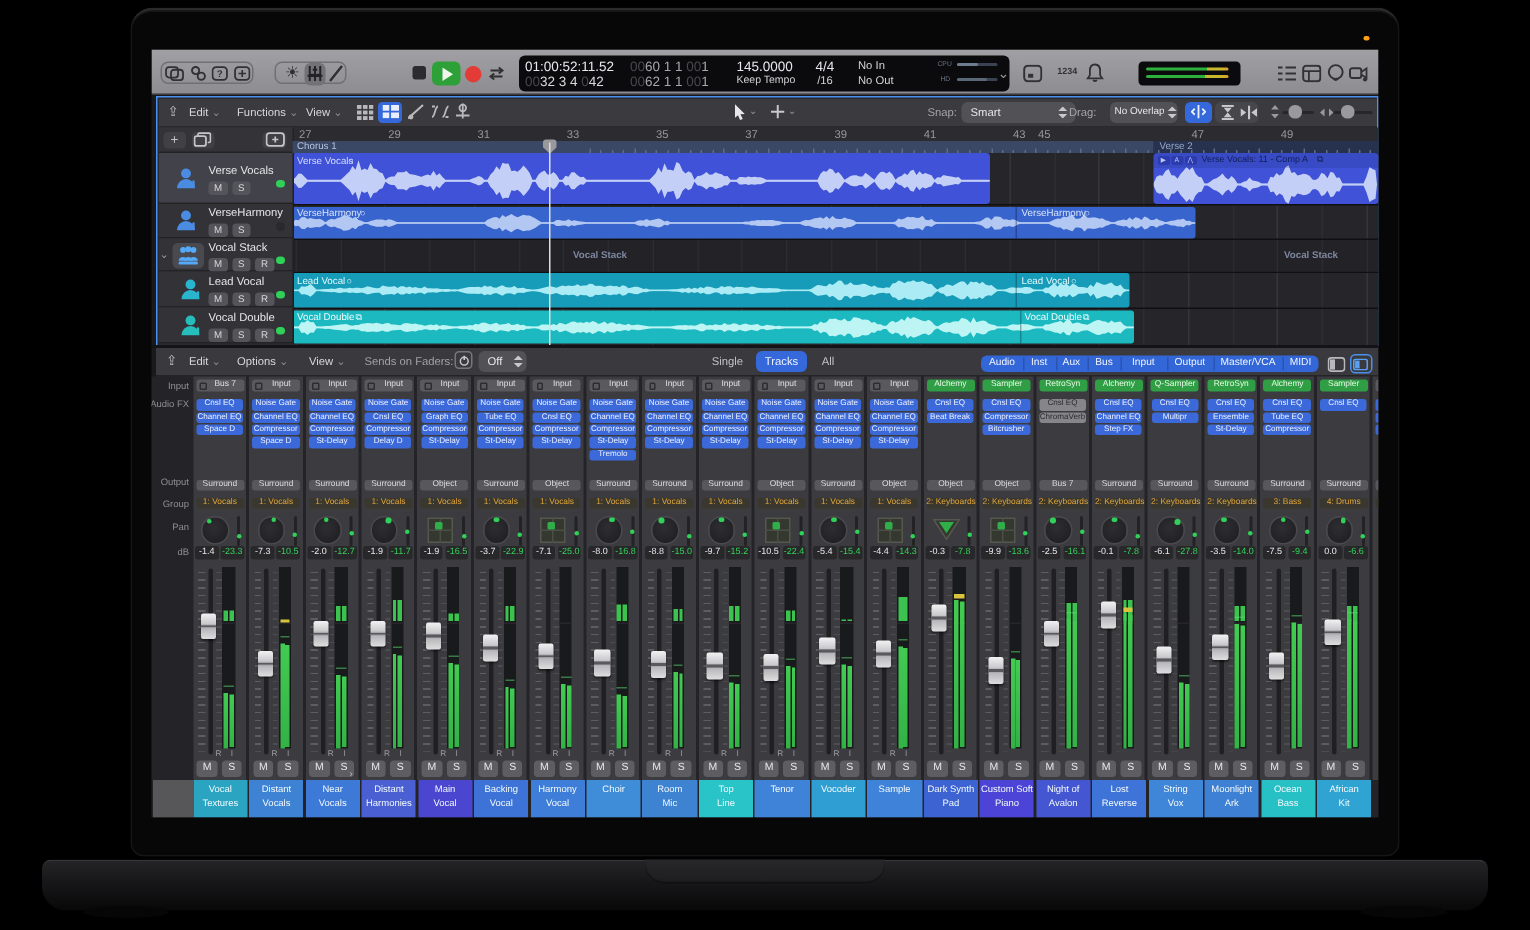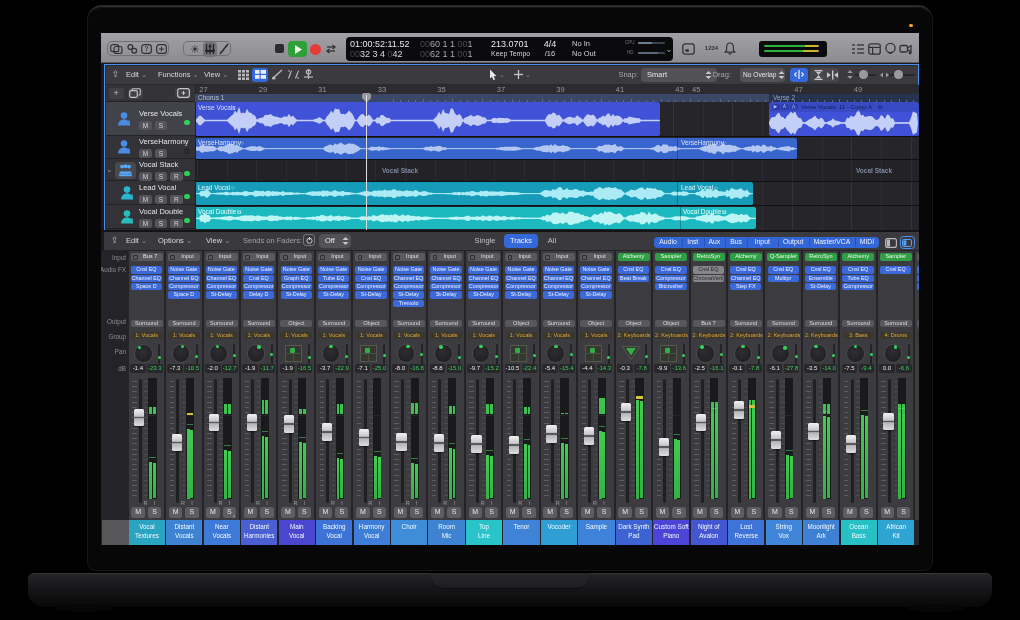--- a/index.html
+++ b/index.html
@@ -56,21 +56,21 @@
           <path d="M10,7 h-7"></path>
           <path d="M7.5,1 l2.5,2 -2.5,2"></path>
           <path d="M4.5,5 l-2.5,2 2.5,2"></path>
         </g>
       </svg>
 <div style="position:absolute;left:346px;top:36.5px;width:327px;height:24px;background:#0b0b0d;border-radius:4px;"></div>
 <div style="position:absolute;left:350px;top:38.5px;width:64px;height:10px;font-size:9px;line-height:10px;text-align:left;color:#e8e8ec;font-weight:400;white-space:nowrap;">01:00:52:11.52</div>
 <div style="position:absolute;left:350px;top:48.5px;width:66px;height:10px;font-size:9px;line-height:10px;text-align:left;color:#dadade;font-weight:400;white-space:nowrap;"><span style="color:#47474c">00</span>32 3 4 <span style="color:#47474c">0</span>42</div>
 <div style="position:absolute;left:420px;top:38.5px;width:68px;height:10px;font-size:9px;line-height:10px;text-align:left;color:#a6a6ac;font-weight:400;white-space:nowrap;"><span style="color:#47474c">00</span>60 1 1 <span style="color:#47474c">00</span>1</div>
 <div style="position:absolute;left:420px;top:48.5px;width:68px;height:10px;font-size:9px;line-height:10px;text-align:left;color:#a6a6ac;font-weight:400;white-space:nowrap;"><span style="color:#47474c">00</span>62 1 1 <span style="color:#47474c">00</span>1</div>
-<div style="position:absolute;left:491px;top:38.5px;width:42px;height:10px;font-size:9px;line-height:10px;text-align:left;color:#e8e8ec;font-weight:400;white-space:nowrap;">213.0701</div>
+<div style="position:absolute;left:491px;top:38.5px;width:42px;height:10px;font-size:9px;line-height:10px;text-align:left;color:#e8e8ec;font-weight:400;white-space:nowrap;">145.0000</div>
 <div style="position:absolute;left:491px;top:49px;width:42px;height:9px;overflow:visible">
         <div style="width:84.0px;height:18.0px;zoom:0.5;font-size:14.0px;line-height:18.0px;text-align:left;color:#d2d2d6;font-weight:400;white-space:nowrap;">Keep Tempo</div>
       </div>
 <div style="position:absolute;left:540px;top:38.5px;width:20px;height:10px;font-size:9px;line-height:10px;text-align:center;color:#e8e8ec;font-weight:400;white-space:nowrap;">4/4</div>
 <div style="position:absolute;left:540px;top:49px;width:20px;height:9px;overflow:visible">
         <div style="width:40.0px;height:18.0px;zoom:0.5;font-size:15.0px;line-height:18.0px;text-align:center;color:#d2d2d6;font-weight:400;white-space:nowrap;">/16</div>
       </div>
 <div style="position:absolute;left:572px;top:38.5px;width:30px;height:10px;overflow:visible">
         <div style="width:60.0px;height:20.0px;zoom:0.5;font-size:15.0px;line-height:20.0px;text-align:left;color:#d2d2d6;font-weight:400;white-space:nowrap;">No In</div>
       </div>

